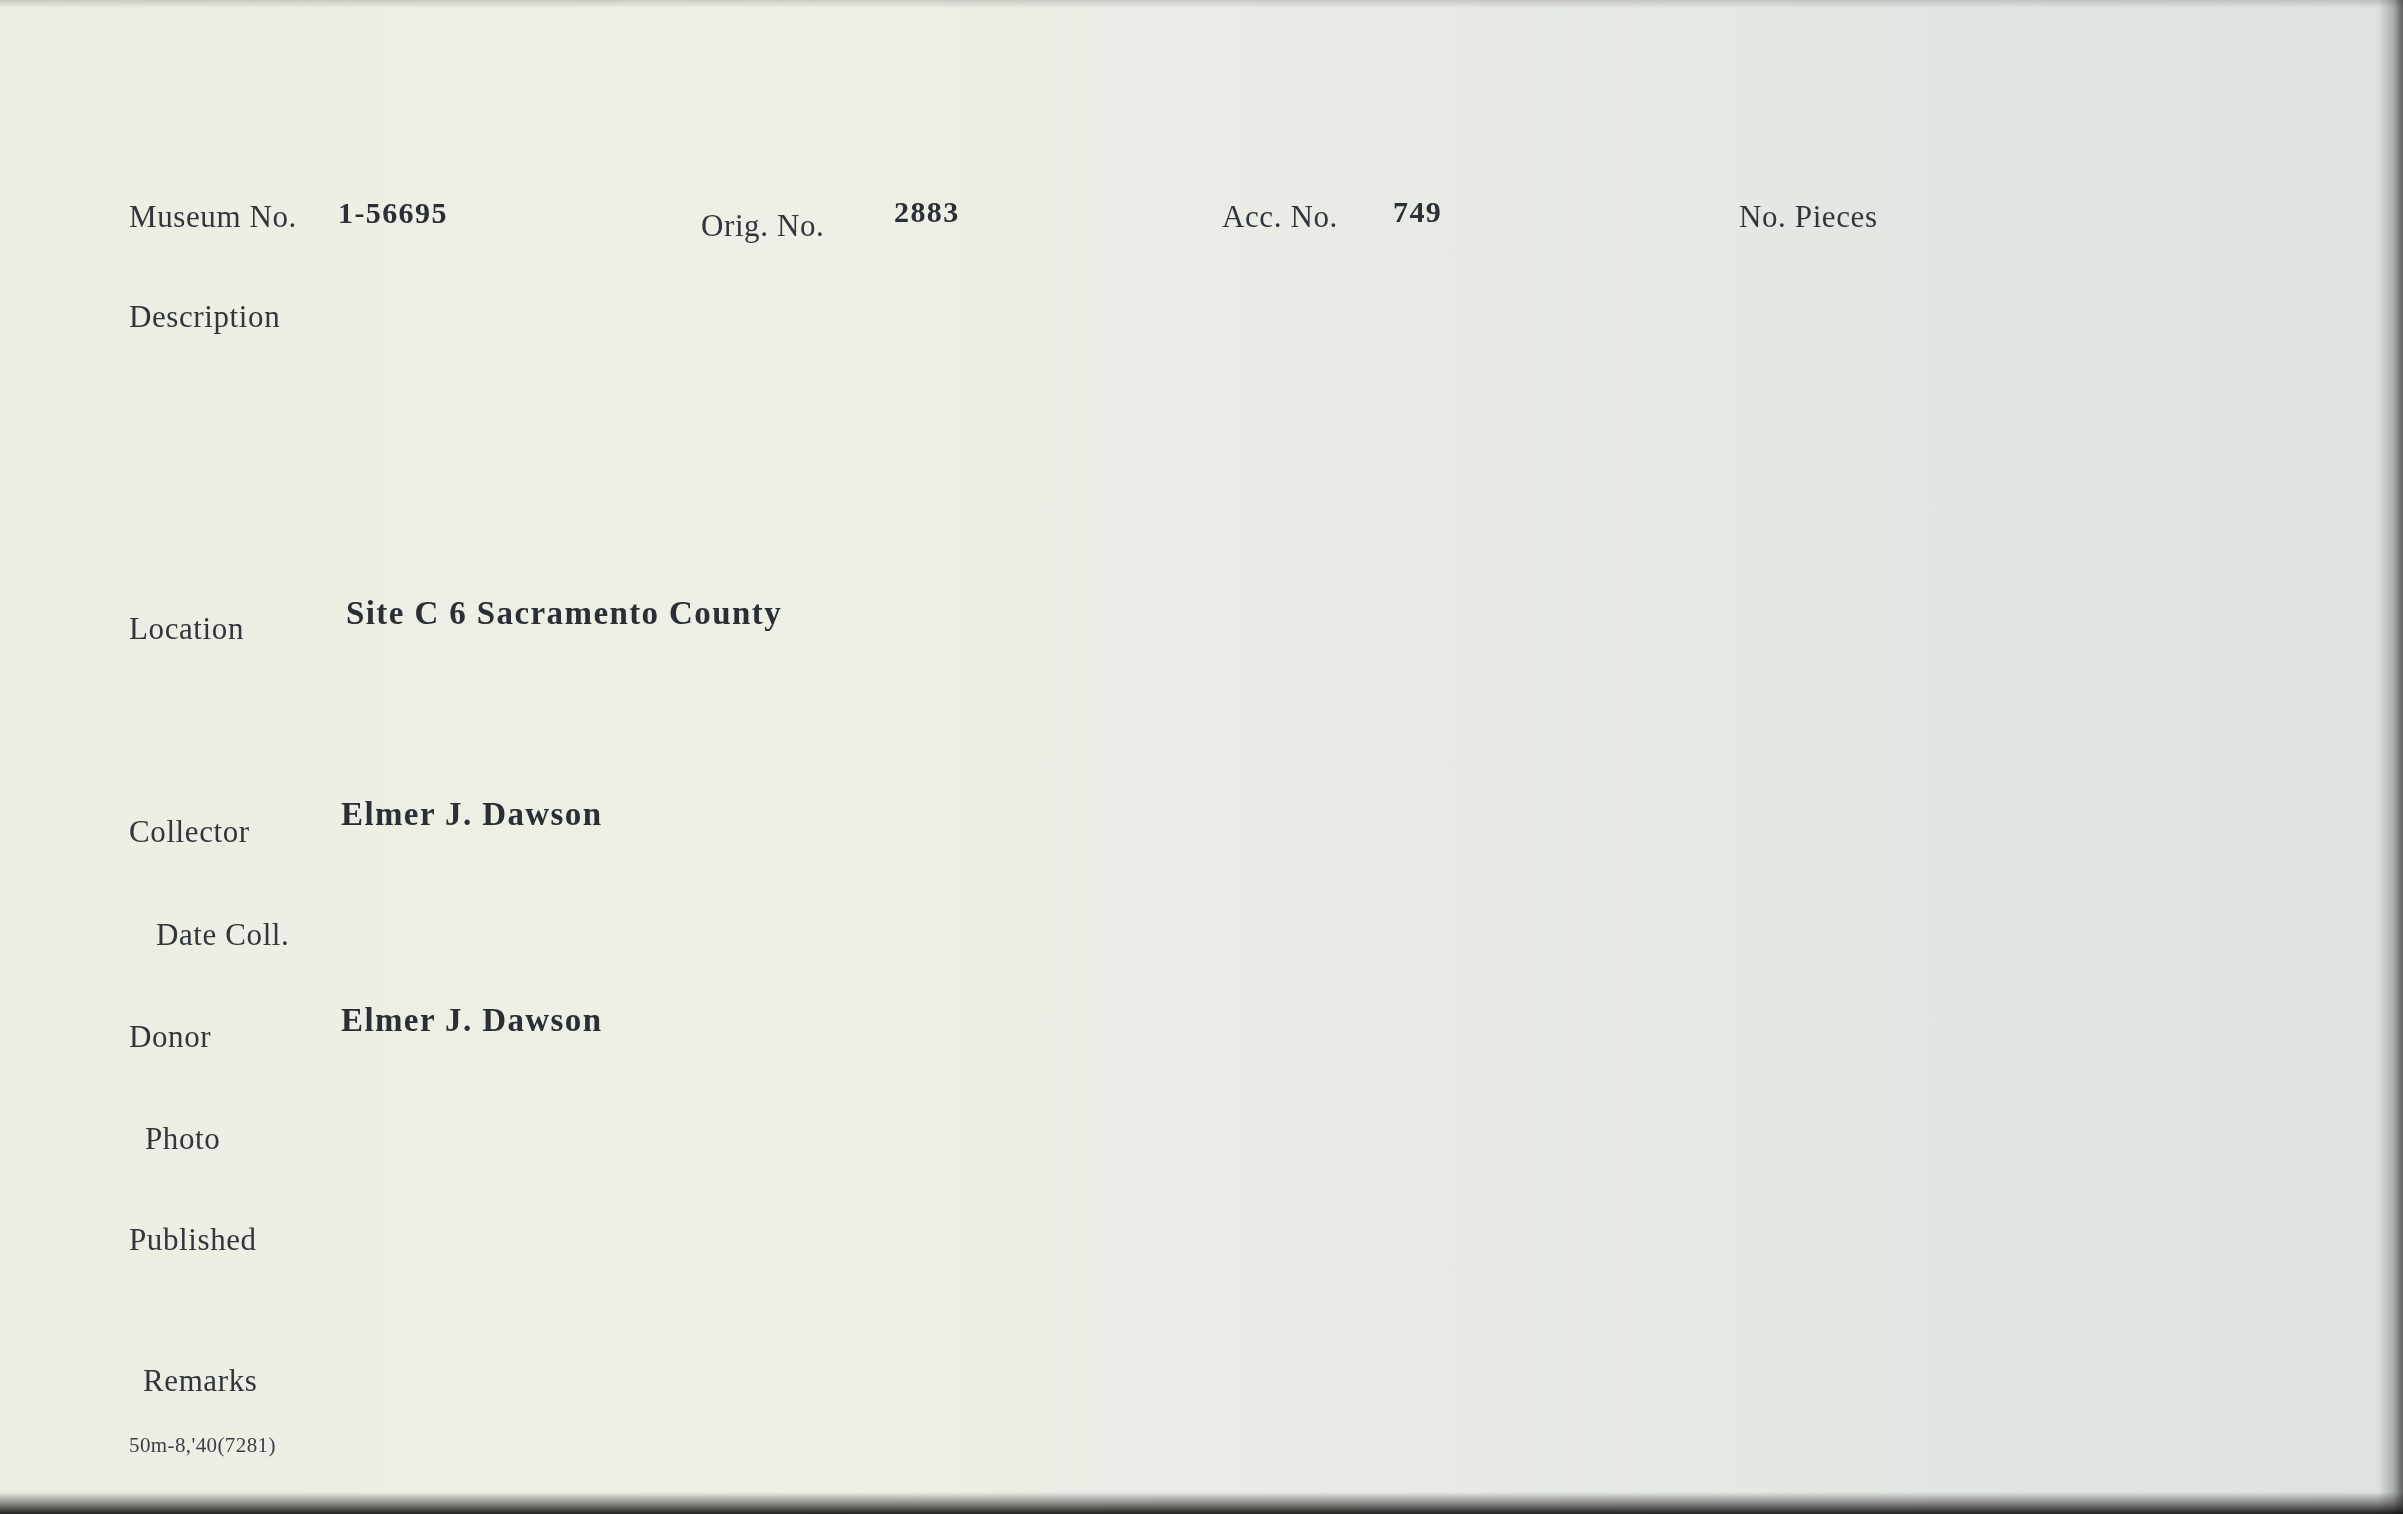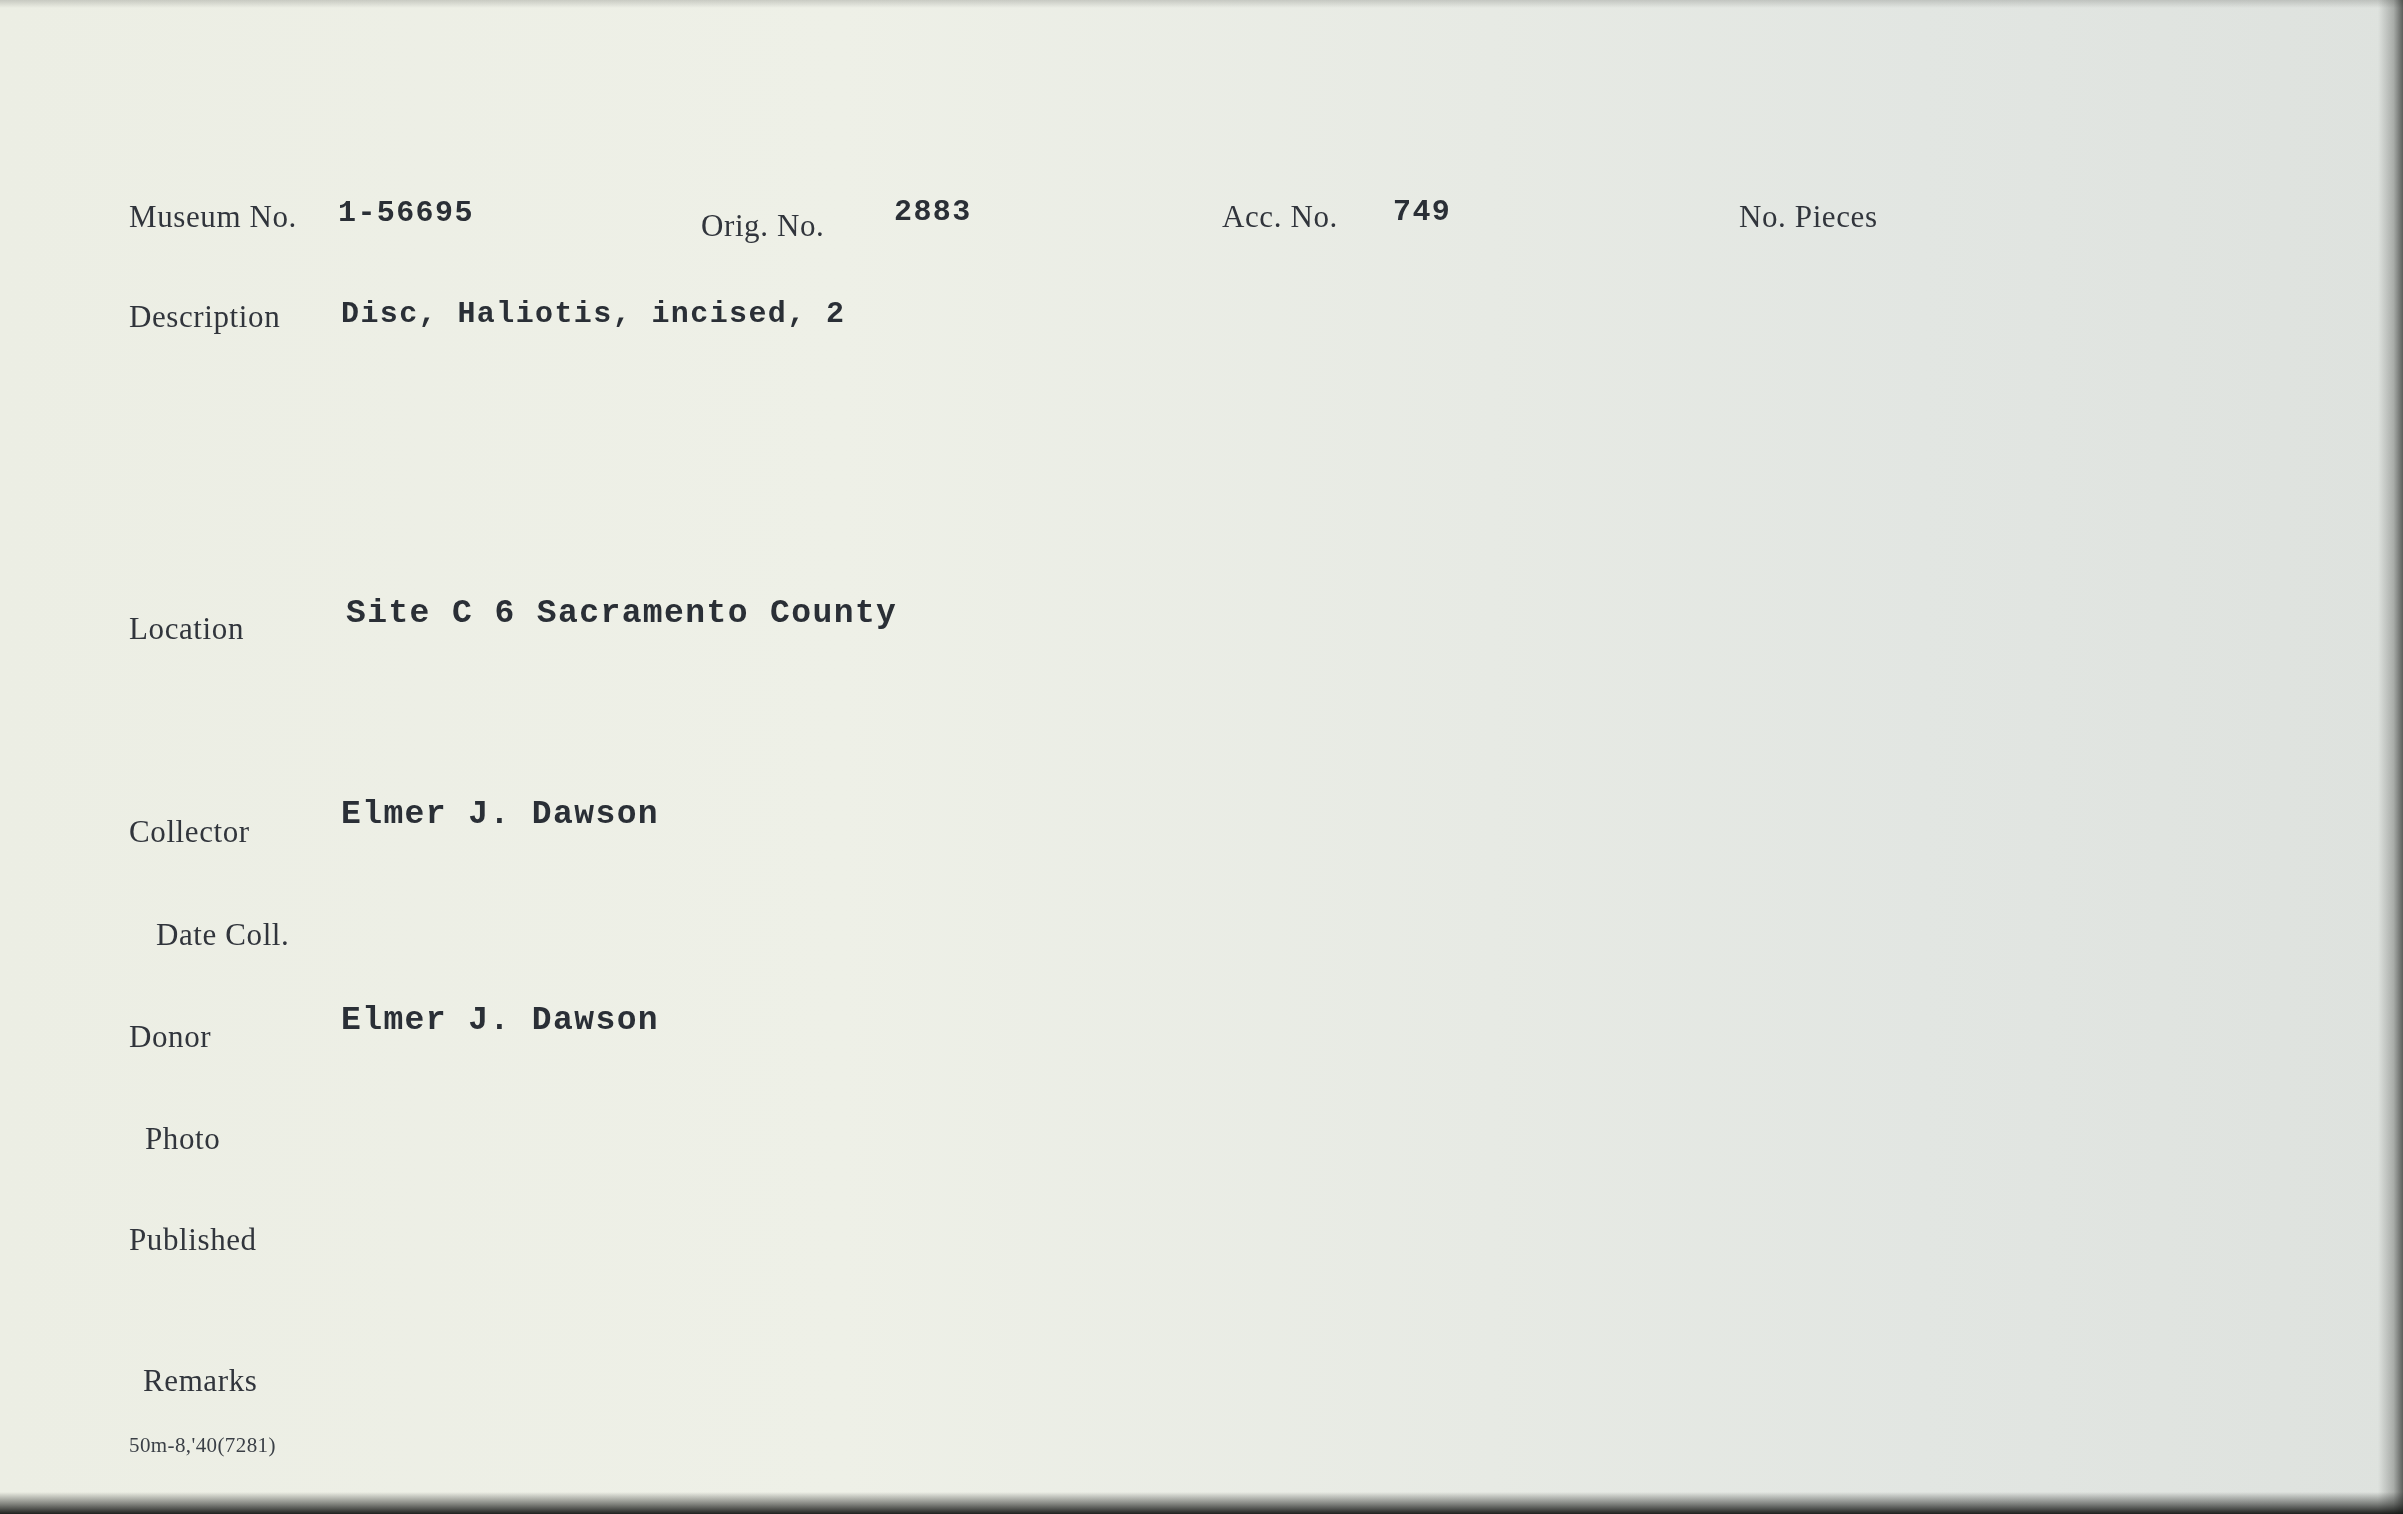--- a/index.html
+++ b/index.html
@@ -53,21 +53,21 @@
   .label {
     position: absolute;
     font-family: "Liberation Serif", serif;
     font-size: 31px;
     color: #31353c;
     letter-spacing: 0.6px;
     white-space: nowrap;
   }
   .typed {
     position: absolute;
-    font-family: Liberation Mono, monospace;
+    font-family: Liberation Serif, serif;
     font-size: 30px;
     color: #2a2f36;
     letter-spacing: 1.4px;
     white-space: pre;
     font-weight: 700;
   }
   .footer {
     position: absolute;
     font-family: "Liberation Serif", serif;
     font-size: 21px;
@@ -119,21 +119,20 @@
 
     <span class="label" id="lbl-orig">Orig. No.</span>
     <span class="typed" id="val-orig">2883</span>
 
     <span class="label" id="lbl-acc">Acc. No.</span>
     <span class="typed" id="val-acc">749</span>
 
     <span class="label" id="lbl-pieces">No. Pieces</span>
 
     <span class="label" id="lbl-desc">Description</span>
-    <span class="typed" id="val-desc1">Disc, Haliotis, incised, 2</span>
 
     <span class="label" id="lbl-location">Location</span>
     <span class="typed" id="val-location">Site C 6 Sacramento County</span>
 
     <span class="label" id="lbl-collector">Collector</span>
     <span class="typed" id="val-collector">Elmer J. Dawson</span>
 
     <span class="label" id="lbl-datecoll">Date Coll.</span>
 
     <span class="label" id="lbl-donor">Donor</span>

